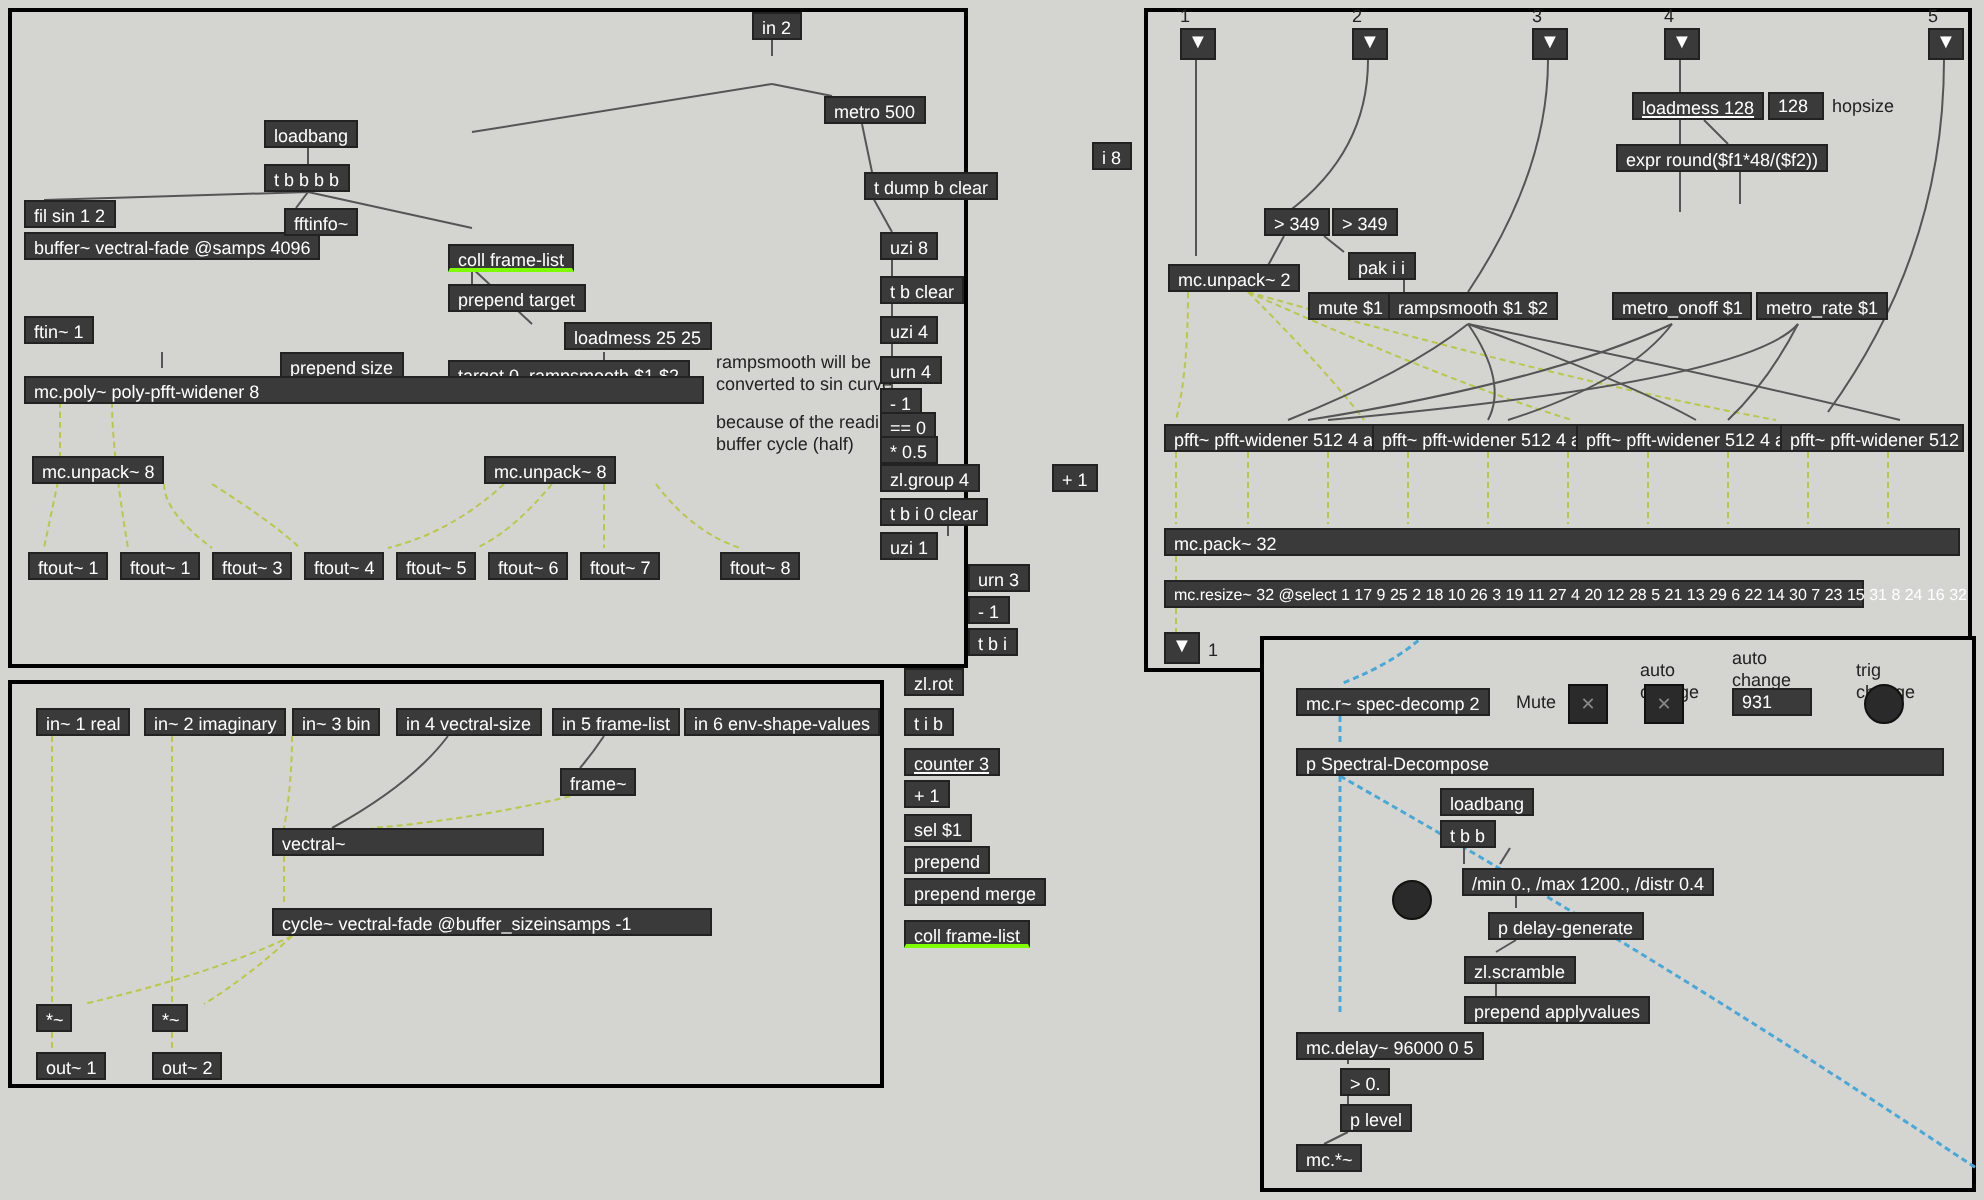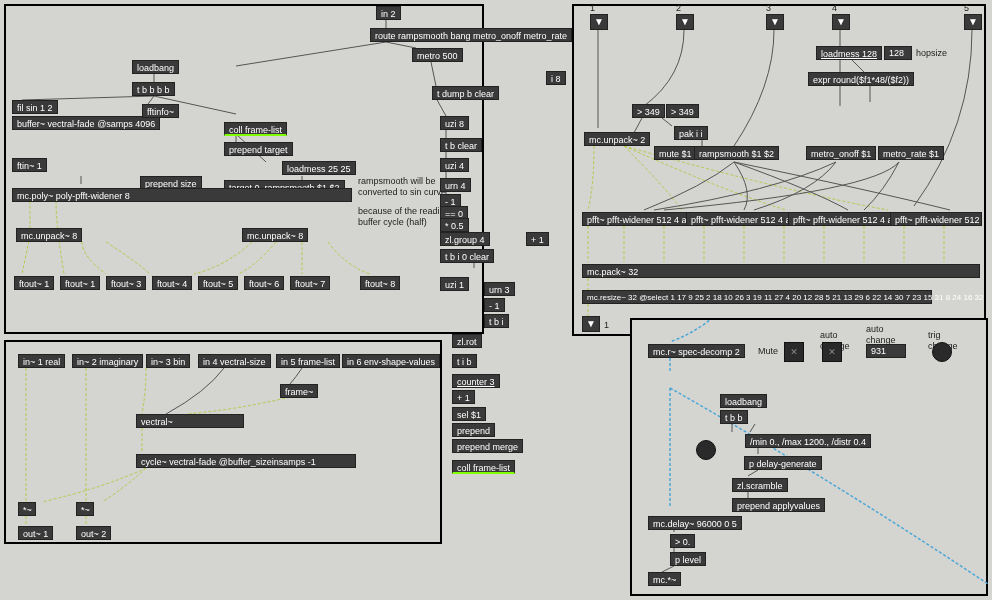--- a/index.html
+++ b/index.html
@@ -108,21 +108,20 @@
     <path class="cable-signal" d="M 24 195 Q 24 210 24 230 L 16 268"></path>
     <path class="cable-signal" d="M 50 195 Q 50 220 58 268"></path>
     <path class="cable-signal" d="M 76 236 Q 76 250 100 268"></path>
     <path class="cable-signal" d="M 100 236 Q 130 255 144 268"></path>
     <path class="cable-signal" d="M 246 236 Q 220 260 188 268"></path>
     <path class="cable-signal" d="M 270 236 Q 250 260 232 268"></path>
     <path class="cable-signal" d="M 296 236 Q 296 260 296 268"></path>
     <path class="cable-signal" d="M 322 236 Q 340 260 364 268"></path>
   </svg>
   <div class="obj" style="left:370px; top:0px;">in 2</div>
-  <div class="obj" style="left:364px; top:22px;">route rampsmooth bang metro_onoff metro_rate</div>
   <div class="obj" style="left:406px; top:42px;">metro 500</div>
   <div class="obj" style="left:126px; top:54px;">loadbang</div>
   <div class="obj" style="left:126px; top:76px;">t b b b b</div>
   <div class="obj" style="left:6px; top:94px;">fil sin 1 2</div>
   <div class="obj" style="left:6px; top:110px;">buffer~ vectral-fade @samps 4096</div>
   <div class="obj" style="left:136px; top:98px;">fftinfo~</div>
   <div class="obj obj-green" style="left:218px; top:116px;">coll frame-list</div>
   <div class="obj" style="left:6px; top:152px;">ftin~ 1</div>
   <div class="obj" style="left:218px; top:136px;">prepend target</div>
   <div class="obj" style="left:134px; top:170px;">prepend size</div>
@@ -137,21 +136,21 @@
   <div class="obj" style="left:426px; top:80px;">t dump b clear</div>
   <div class="obj" style="left:434px; top:110px;">uzi 8</div>
   <div class="obj" style="left:434px; top:132px;">t b clear</div>
   <div class="obj" style="left:434px; top:152px;">uzi 4</div>
   <div class="obj" style="left:434px; top:172px;">urn 4</div>
   <div class="obj" style="left:434px; top:188px;">- 1</div>
   <div class="obj" style="left:434px; top:200px;">== 0</div>
   <div class="obj" style="left:434px; top:212px;">* 0.5</div>
   <div class="obj" style="left:434px; top:226px;">zl.group 4</div>
   <div class="obj" style="left:434px; top:243px;">t b i 0 clear</div>
-  <div class="obj" style="left:434px; top:260px;margin-top:11px;">uzi 1</div>
+  <div class="obj" style="left:434px; top:260px;">uzi 1</div>
   <div class="obj" style="left:520px; top:226px;">+ 1</div>
   <div class="obj" style="left:478px; top:276px;">urn 3</div>
   <div class="obj" style="left:478px; top:292px;">- 1</div>
   <div class="obj" style="left:478px; top:308px;">t b i</div>
   <div class="obj" style="left:10px; top:222px;">mc.unpack~ 8</div>
   <div class="obj" style="left:236px; top:222px;">mc.unpack~ 8</div>
   <div class="obj" style="left:8px; top:270px;">ftout~ 1</div>
   <div class="obj" style="left:54px; top:270px;">ftout~ 1</div>
   <div class="obj" style="left:100px; top:270px;">ftout~ 3</div>
   <div class="obj" style="left:146px; top:270px;">ftout~ 4</div>
@@ -186,21 +185,21 @@
     <path class="cable-signal" d="M 20 174 L 20 184"></path>
     <path class="cable-signal" d="M 80 174 L 80 184"></path>
   </svg>
   <div class="obj" style="left:12px; top:12px;">in~ 1 real</div>
   <div class="obj" style="left:66px; top:12px;">in~ 2 imaginary</div>
   <div class="obj" style="left:140px; top:12px;">in~ 3 bin</div>
   <div class="obj" style="left:192px; top:12px;">in 4 vectral-size</div>
   <div class="obj" style="left:270px; top:12px;">in 5 frame-list</div>
   <div class="obj" style="left:336px; top:12px;">in 6 env-shape-values</div>
   <div class="obj" style="left:274px; top:42px;">frame~</div>
-  <div class="obj wide" style="left:130px; top:72px; width:108px;">vectral~</div>
+  <div class="obj wide" style="left:130px; top:72px; width:136px;">vectral~</div>
   <div class="obj wide" style="left:130px; top:112px; width:220px;">cycle~ vectral-fade @buffer_sizeinsamps -1</div>
   <div class="obj" style="left:12px; top:160px; width:18px;">*~</div>
   <div class="obj" style="left:70px; top:160px; width:18px;">*~</div>
   <div class="obj" style="left:12px; top:184px;">out~ 1</div>
   <div class="obj" style="left:70px; top:184px;">out~ 2</div>
 </div>
 
 <div class="patcher" style="left:572px; top:4px; width:414px; height:332px;">
   <svg class="cables" width="414" height="332">
     <path class="cable-msg" d="M 24 24 L 24 122"></path>
@@ -293,23 +292,24 @@
   <div class="comment" style="left:188px; top:10px; white-space:pre-line;">auto
 change</div>
   <div class="toggle" style="left:190px; top:22px;">✕</div>
   <div class="comment" style="left:234px; top:4px; white-space:pre-line;">auto
 change
 rate</div>
   <div class="numbox" style="left:234px; top:24px; width:40px;">931</div>
   <div class="comment" style="left:296px; top:10px; white-space:pre-line;">trig
 change</div>
   <div class="toggle" style="left:300px; top:22px; border-radius:50%;"></div>
+  <div class="obj wide" style="left:16px; top:54px; width:324px;">p Spectral-Decompose</div>
   <div class="obj" style="left:88px; top:74px;">loadbang</div>
   <div class="obj" style="left:88px; top:90px;">t b b</div>
-  <div class="obj" style="left:113px; top:114px;">/min 0., /max 1200., /distr 0.4</div>
+  <div class="obj" style="left:99px; top:114px;">/min 0., /max 1200., /distr 0.4</div>
   <div class="toggle" style="left:64px; top:120px; border-radius:50%;"></div>
   <div class="obj" style="left:112px; top:136px;">p delay-generate</div>
   <div class="obj" style="left:100px; top:158px;">zl.scramble</div>
   <div class="obj" style="left:100px; top:178px;">prepend applyvalues</div>
   <div class="obj" style="left:16px; top:196px;">mc.delay~ 96000 0 5</div>
   <div class="obj" style="left:38px; top:214px;">&gt; 0.</div>
   <div class="obj" style="left:38px; top:232px;">p level</div>
   <div class="obj" style="left:16px; top:252px;">mc.*~</div>
 </div>
 

